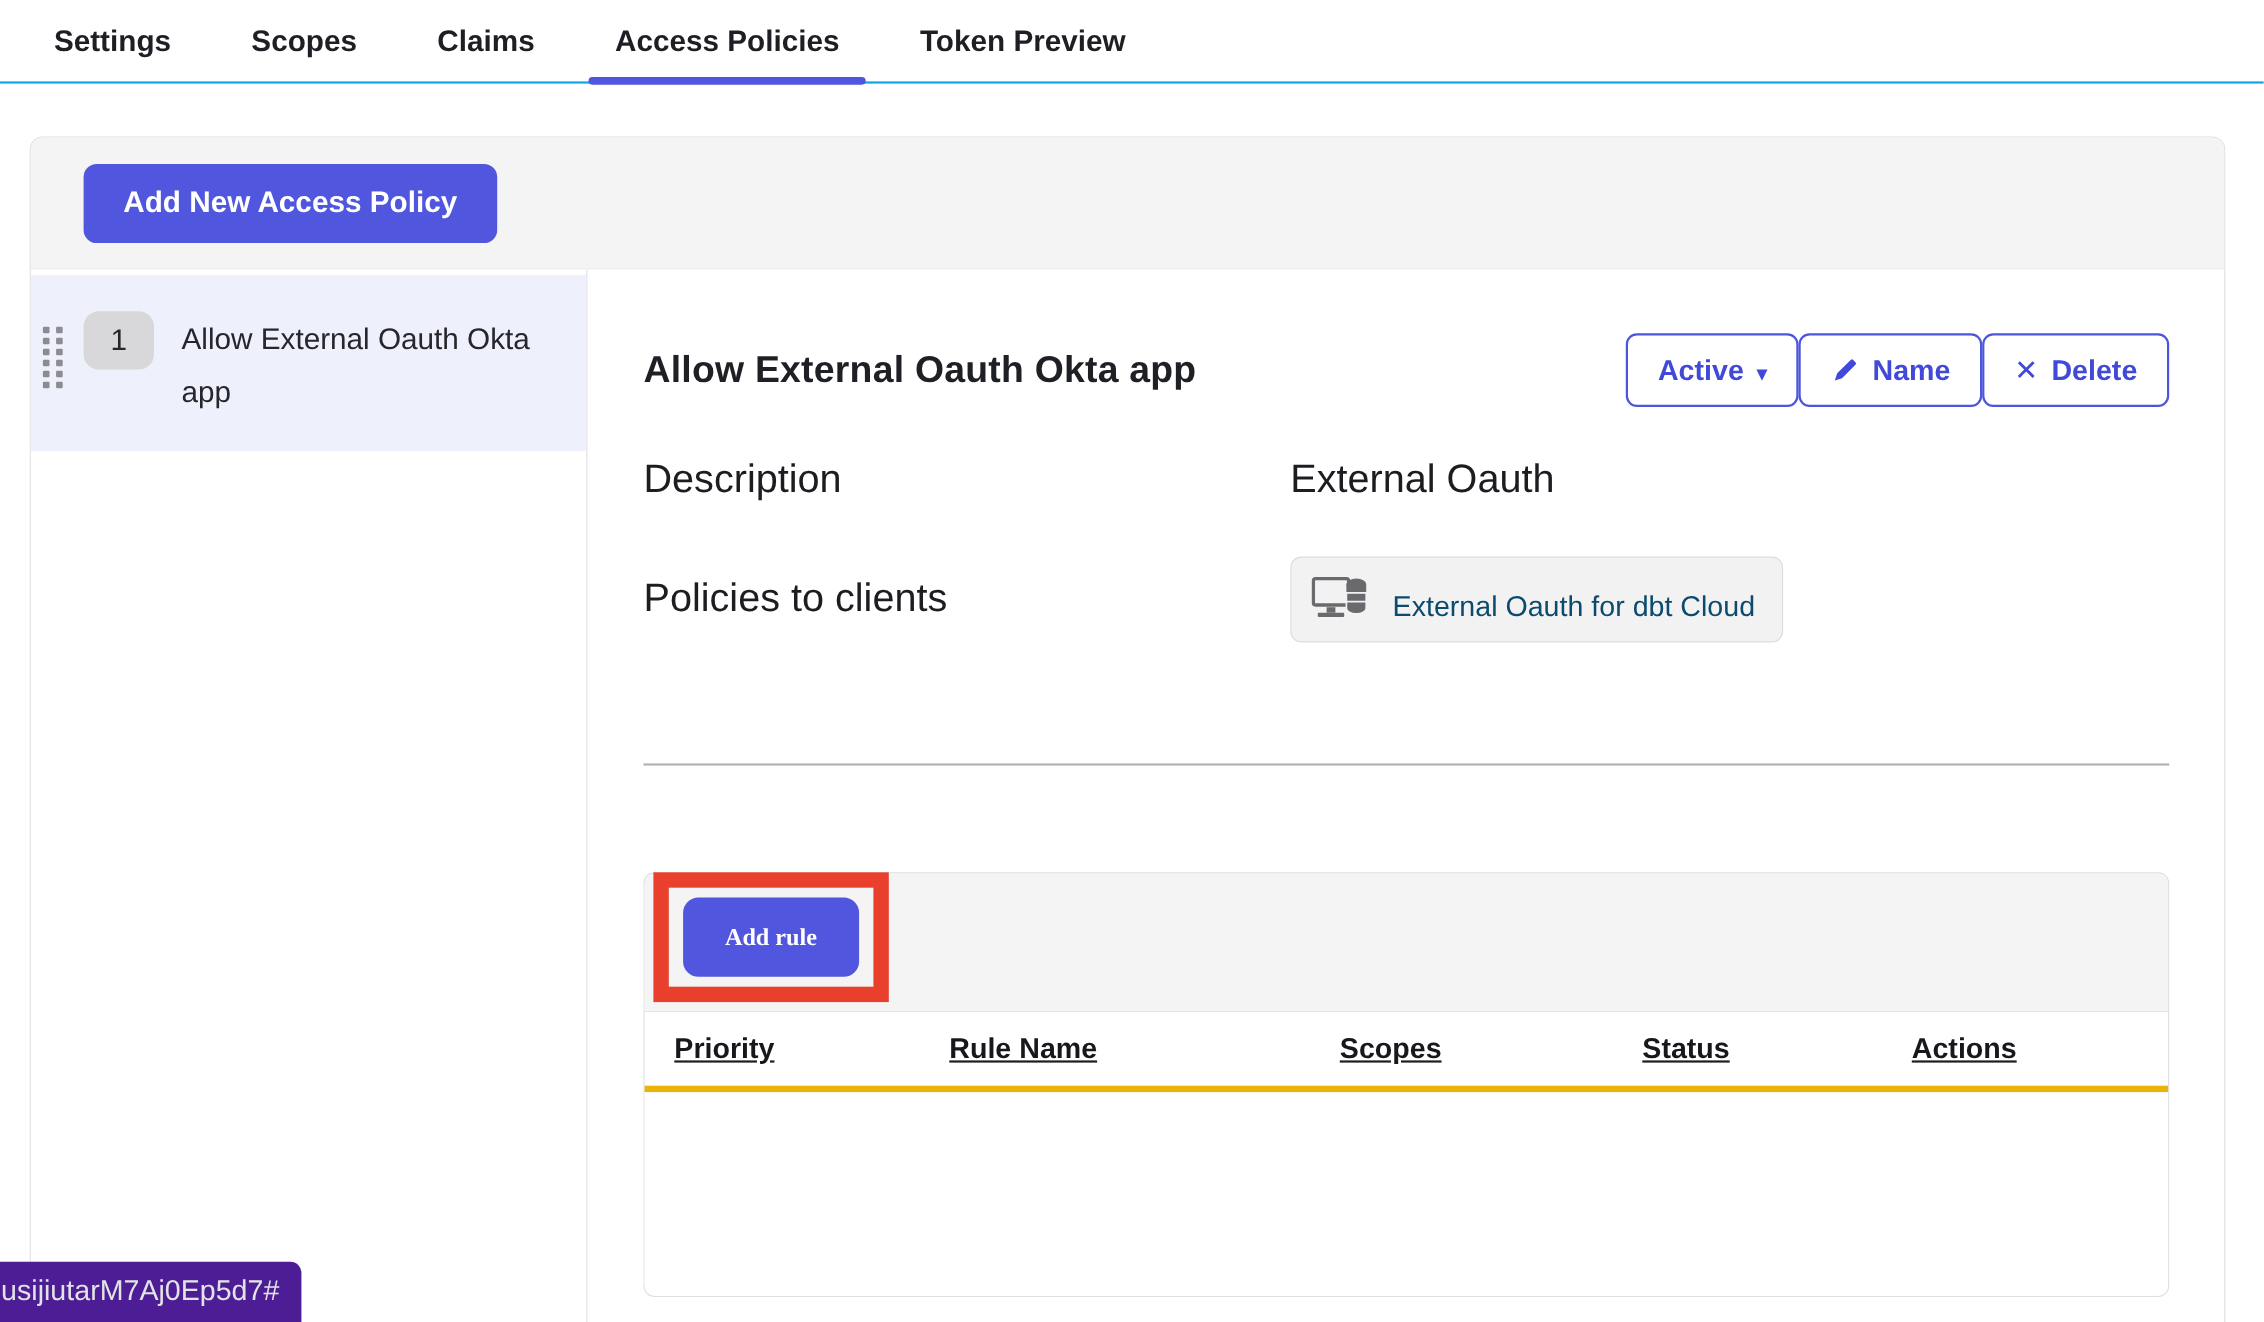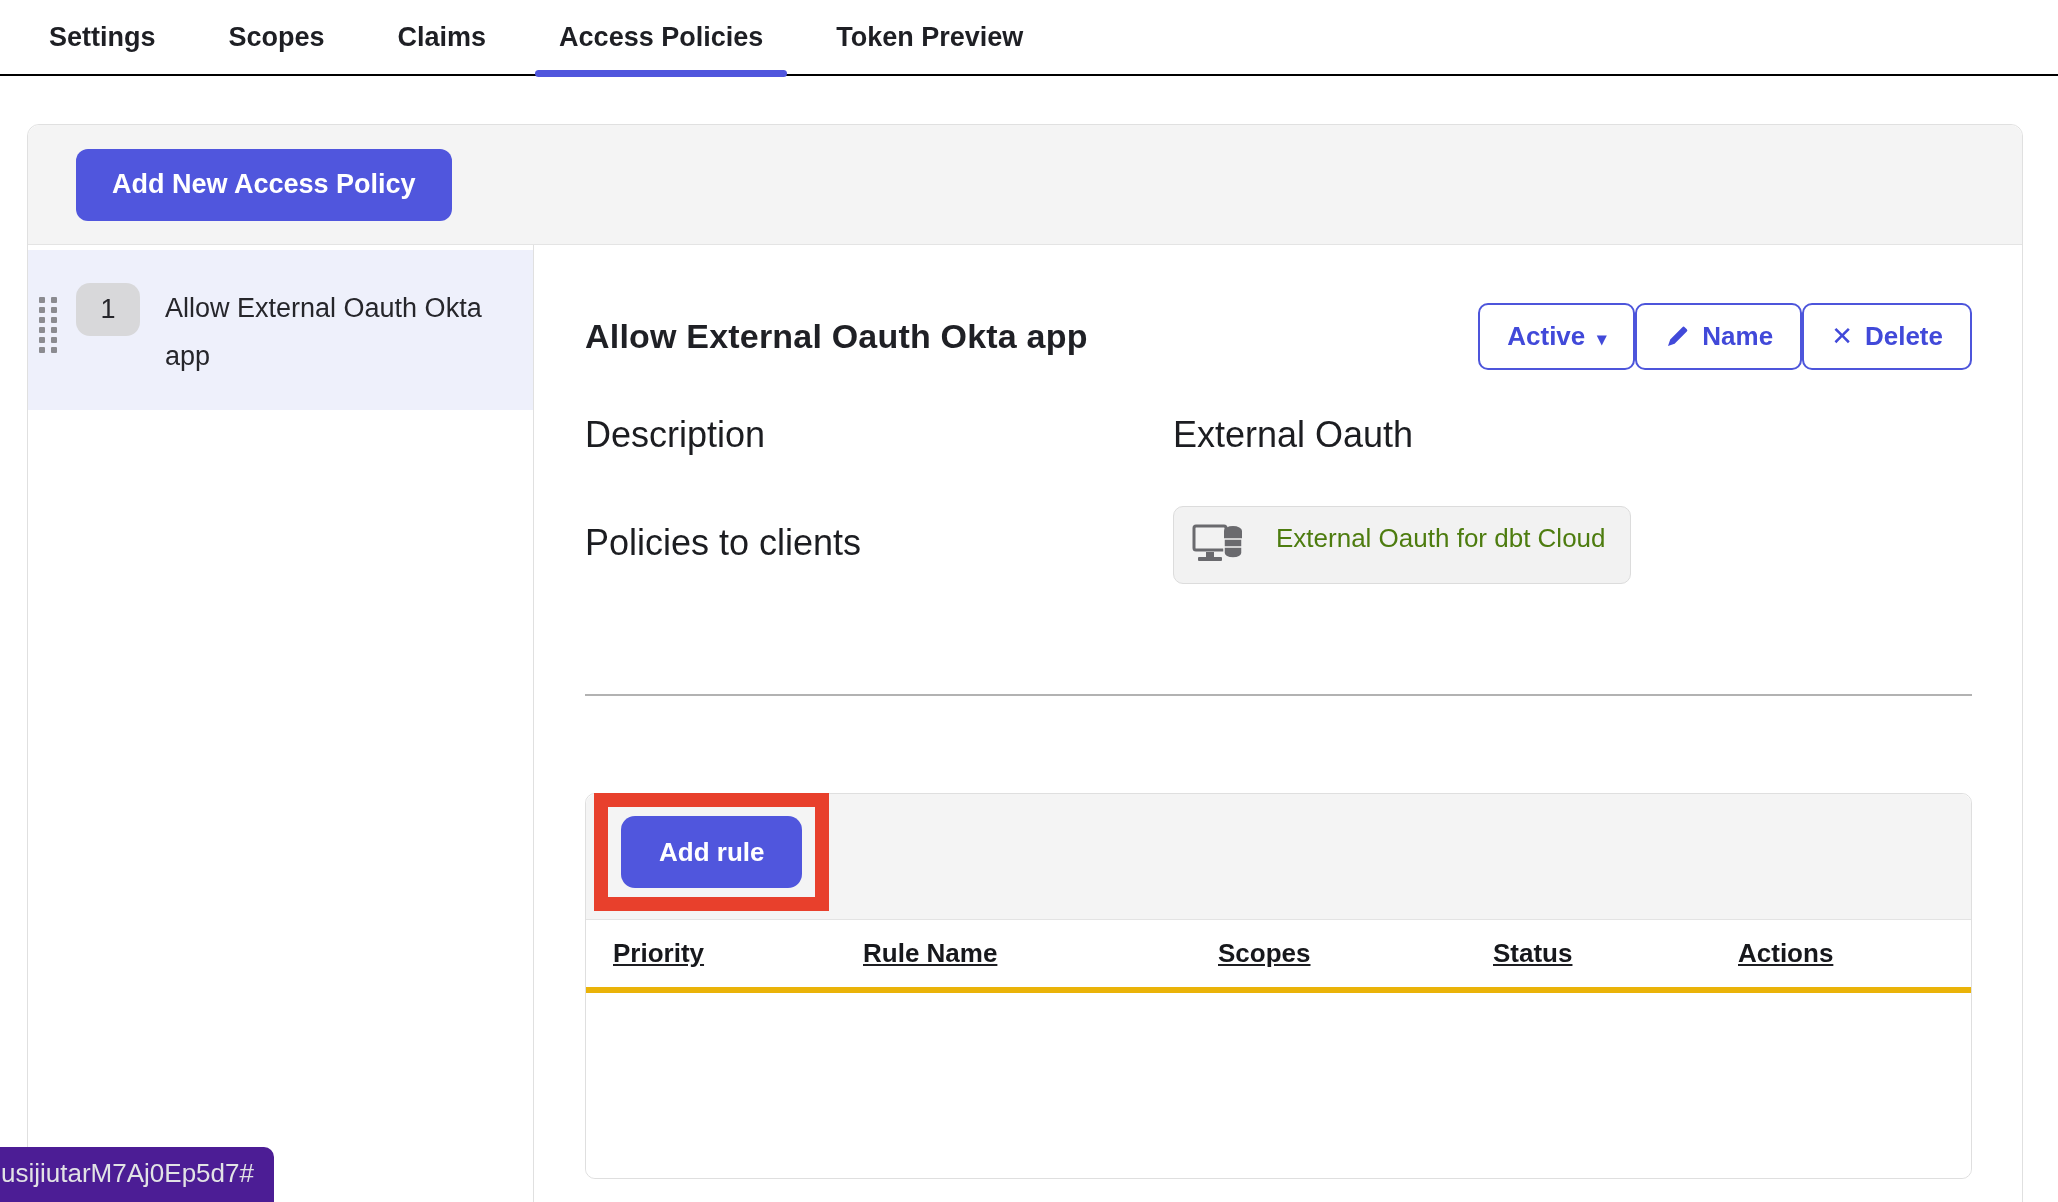--- a/index.html
+++ b/index.html
@@ -2,21 +2,21 @@
 <html><head>
 <meta charset="utf-8">
 <style>
   * { margin: 0; padding: 0; box-sizing: border-box; }
   html, body { width: 2058px; height: 1202px; overflow: hidden; background: #ffffff;
     font-family: "Liberation Sans", sans-serif; color: #1d1e22; }
   .stage { position: relative; width: 2058px; height: 1202px; }
 
   
   .tabbar { position: absolute; top: 0; left: 0; width: 2058px; height: 76px;
-    display: flex; align-items: center; padding-left: 25px; border-bottom: 2px solid #000000; }
+    display: flex; align-items: center; padding-left: 25px; border-bottom: 2px solid #0ea5e9; }
   .tab { position: relative; height: 76px; display: flex; align-items: center;
     padding: 0 24px; margin-right: 25px; font-size: 27px; font-weight: 700;
     color: #1e1f24; cursor: pointer; white-space: nowrap; }
   .tab.active::after { content: ""; position: absolute; left: 0; right: 0; bottom: -2px;
     height: 7px; border-radius: 4px; background: var(--accent); }
 
   :root { --accent: #5056dd; --accent-text: #4149d9; }
 
   
   .outer-card { position: absolute; left: 27px; top: 124px; width: 1996px; height: 1100px;
@@ -46,34 +46,34 @@
   .btn-group { display: flex; }
   .btn-outline { display: inline-flex; align-items: center; gap: 12px; height: 67px;
     padding: 0 27px; background: #ffffff; border: 2px solid #4d55db; border-radius: 10px;
     color: var(--accent-text); font-family: inherit; font-size: 26px; font-weight: 700; cursor: pointer; }
   .caret { font-size: 18px; transform: translateY(2px); }
   .x-glyph { font-size: 26px; font-weight: 400; }
 
   .fields { margin-top: 44px; display: grid; grid-template-columns: 588px 1fr; row-gap: 0; }
   .field-label, .field-value { font-size: 36px; color: #1c1d21; }
   .row-1 { margin-bottom: 64px; }
-  .client-chip { display: inline-flex; align-items: flex-start; gap: 32px; background: #f2f2f2;
+  .client-chip { display: inline-flex; align-items: flex-end; gap: 22px; background: #f2f2f2;
     border: 1px solid #dcdcdc; border-radius: 10px; padding: 16px 24px 16px 18px;
-    font-size: 26px; color: #4d7c0f; margin-top: -14px; }
+    font-size: 26px; color: #0c4a6e; margin-top: -14px; }
   .assigned-label { padding-top: 2px; }
 
   .divider { margin-top: 110px; height: 2px; background: #b2b2b2; border: none; }
 
   
   .rules-card { margin-top: 97px; border: 1px solid #dfdfdf; border-radius: 10px; background: #fff; }
   .rules-header { position: relative; height: 126px; background: #f4f4f4;
     border-radius: 10px 10px 0 0; border-bottom: 1px solid #e3e3e3; }
   .red-annotation { position: absolute; top: -1px; left: 8px; border: 14px solid #e8402c;
     padding: 9px 13px; background: transparent; }
-  .add-rule-btn { font-size: 26px; height: 72px; padding: 0 38px; border-radius: 14px; }
+  .add-rule-btn { font-size: 22px; height: 72px; padding: 0 38px; border-radius: 14px; font-family: Liberation Serif, serif; }
   .rules-thead { display: grid; grid-template-columns: 250px 355px 275px 245px 1fr;
     align-items: center; height: 73px; padding-left: 27px; border-bottom: 6px solid #eab308; text-decoration: underline; }
   .rules-thead .col { font-size: 26px; font-weight: 700; color: #17181c; }
   .rules-body { height: 185px; border-radius: 0 0 10px 10px; background: #fff; }
 
   
   .status-tooltip { position: absolute; left: 0; bottom: 0; background: #4c1d95;
     color: #e2e3e5; font-size: 26px; padding: 11px 20px 13px 8px;
     border-radius: 0 10px 0 0; white-space: nowrap; }
   .status-tooltip span { display: inline-block; margin-left: -7px; }

